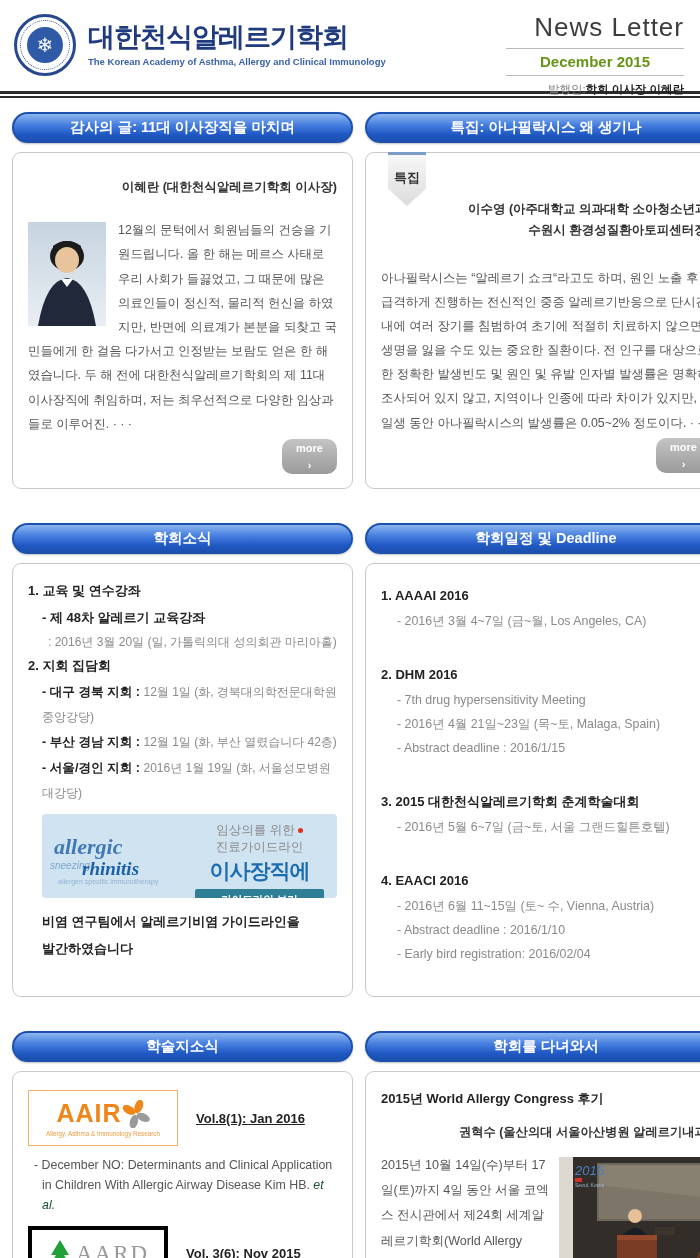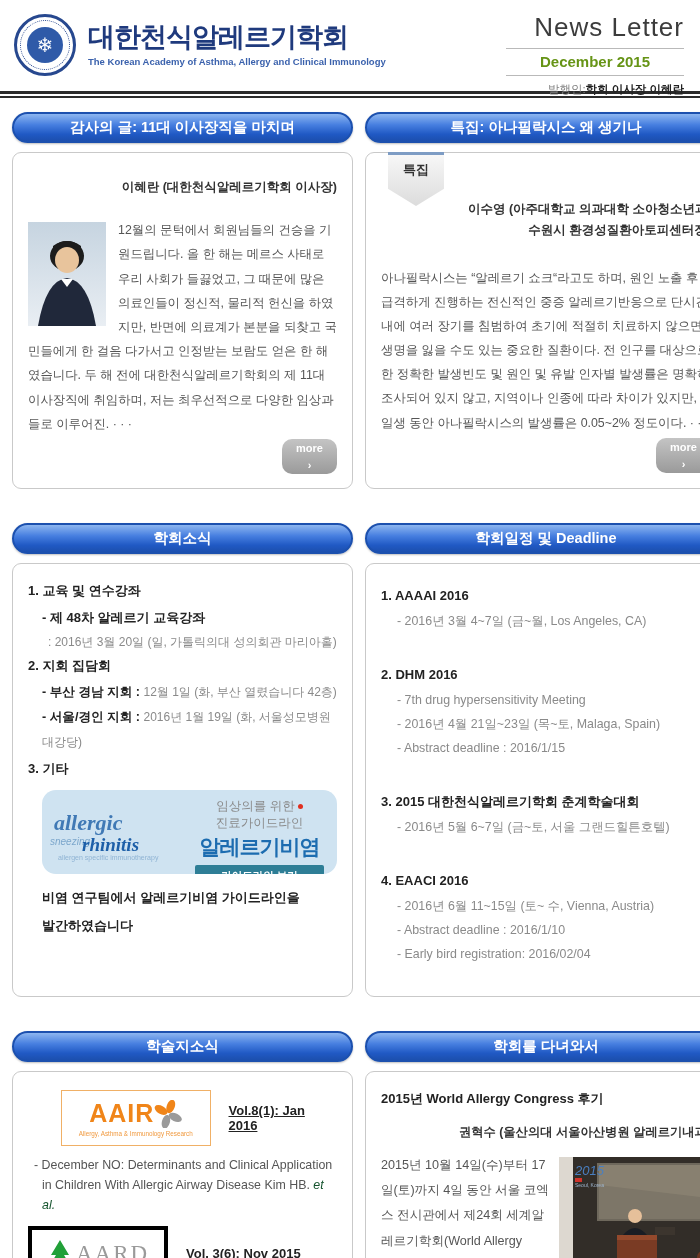--- a/index.html
+++ b/index.html
@@ -39,36 +39,36 @@
   .body-text { font-size:12.4px; color:#555; line-height:1.95; }
   .more-btn { display:inline-flex; align-items:center; gap:5px; background:linear-gradient(180deg,#c4c4c4,#9a9a9a);
               color:#fff; font-size:11px; font-weight:bold; border:none; border-radius:10px; padding:3px 14px; cursor:pointer;flex-direction:column; }
   .more-wrap { text-align:right; margin-top:2px; }
 
   
   .thanks-flow { margin-top:20px; }
   .portrait { float:left; width:78px; height:104px; margin:4px 12px 4px 0; }
 
   
-  .ribbon { position:absolute; top:-1px; left:22px; width:56px; height:54px;
+  .ribbon { position:absolute; top:-1px; left:22px; width:38px; height:54px;
             background:linear-gradient(180deg,#f7f7f7,#dcdcdc);
             clip-path:polygon(0 0,100% 0,100% 68%,50% 100%,0 68%);
             border-top:3px solid #7d9cc4; box-shadow:1px 1px 2px rgba(0,0,0,.2);
-            text-align:center; font-weight:bold; font-size:13px; color:#333; padding-top:6px; }
+            text-align:center; font-weight:bold; font-size:13px; color:#333; padding-top:14px; }
   .feature-author { margin-top:32px; }
   .feature-body { margin-top:24px; }
 
   
   .news-title { font-size:13px; font-weight:bold; color:#222; line-height:2.05; }
   .news-sub { font-size:13px; font-weight:bold; color:#222; margin-left:14px; line-height:2.0; }
   .news-detail { font-size:12px; color:#8a8a8a; margin-left:20px; line-height:1.9; }
   .branch { margin-left:14px; line-height:2.0; font-size:12.6px; }
   .branch .blabel { font-weight:bold; color:#222; }
   .branch .bvalue { color:#8a8a8a; font-size:12px; }
-  .banner { margin:8px 0 10px 14px; width:295px; height:84px; border-radius:14px; background:#cfe3f1; display:flex; overflow:hidden; }
+  .banner { margin:8px 0 10px 14px; width:295px; height:84px; border-radius:4px; background:#cfe3f1; display:flex; overflow:hidden; }
   .cloud { position:relative; width:140px; height:100%; }
   .cw1 { position:absolute; left:12px; top:20px; font-family:"Liberation Serif",serif; font-style:italic; font-weight:bold; font-size:22px; color:#4079b5; }
   .cw2 { position:absolute; left:40px; top:44px; font-family:"Liberation Serif",serif; font-style:italic; font-weight:bold; font-size:19px; color:#1d5fa8; }
   .cw3 { position:absolute; left:8px; top:46px; font-size:10px; font-style:italic; color:#7ca7cc; }
   .cw4 { position:absolute; left:16px; top:64px; font-size:7px; color:#90b4d4; white-space:nowrap; }
   .banner-right { flex:1; text-align:center; padding-top:8px; }
   .bn-l1 { font-size:12.5px; color:#8a8a8a; }
   .red-dot { display:inline-block; width:5px; height:5px; border-radius:50%; background:#e03020; vertical-align:middle; margin-left:3px; }
   .bn-l2 { font-size:12.5px; color:#8a8a8a; }
   .bn-l3 { font-size:21px; font-weight:bold; color:#1c6cb0; letter-spacing:-1px; margin-top:1px; }
@@ -77,21 +77,21 @@
 
   
   .sch-group { margin-bottom:16px; }
   .sch-title { font-size:13px; font-weight:bold; color:#222; line-height:1.9; }
   .sch-detail { font-size:12.4px; color:#8a8a8a; margin-left:16px; line-height:1.95; }
   .sch-gap { height:14px; }
 
   
   .logo-row { display:flex; align-items:center; gap:18px; margin:4px 0 10px; }
   .jlogo { background:#fff; display:flex; flex-direction:column; justify-content:center; align-items:center; }
-  .aair-box { width:150px; height:56px; border:1px solid #f0b066;margin-left:33px; }
+  .aair-box { width:150px; height:56px; border:1px solid #f0b066; }
   .aair-line { display:flex; align-items:center; }
   .aair-txt { color:#f08519; font-weight:bold; font-size:25px; letter-spacing:1px; }
   .aair-cap { color:#f09a40; font-size:6.3px; margin-top:2px; }
   .aard-box { width:140px; height:56px; border:4px solid #000000; flex-direction:row; gap:4px; }
   .aard-txt { color:#9a9a9a; font-family:"Liberation Serif",serif; font-size:23px; letter-spacing:2px; }
   .aard-cap { color:#21a038; font-size:6.5px; font-weight:bold; position:absolute; }
   .aard-inner { display:flex; flex-direction:column; align-items:center; justify-content:center; position:relative; width:100%; height:100%; }
   .vol { font-size:13px; font-weight:bold; color:#222; text-decoration:underline; }
   .article { font-size:12.4px; color:#555; line-height:1.6; margin:2px 0 10px 6px; text-indent:-8px; padding-left:8px; }
   .article i { color:#14532d;margin-top:16px; }
@@ -184,37 +184,39 @@
     </section>
 
     <section class="sec row2">
       <div class="pill">학회소식</div>
       <div class="box">
         <div class="news-title">1. 교육 및 연수강좌</div>
         <div class="news-sub">- 제 48차 알레르기 교육강좌</div>
         <div class="news-detail">: 2016년 3월 20일 (일, 가톨릭의대 성의회관 마리아홀)</div>
         <div class="news-title">2. 지회 집담회</div>
         <div class="branch">
+          <span class="blabel">- 대구 경북 지회 : </span><span class="bvalue">12월 1일 (화, 경북대의학전문대학원중앙강당)</span>
+        </div>
+        <div class="branch">
           <span class="blabel">- 부산 경남 지회 : </span><span class="bvalue">12월 1일 (화, 부산 열렸습니다 42층)</span>
         </div>
         <div class="branch">
           <span class="blabel">- 서울/경인 지회 : </span><span class="bvalue">2016년 1월 19일 (화, 서울성모병원 대강당)</span>
         </div>
-        <div class="news-title">3. 기타</div>
         <div class="banner">
           <div class="cloud">
             <span class="cw1">allergic</span>
             <span class="cw3">sneezing</span>
             <span class="cw2">rhinitis</span>
             <span class="cw4">allergen specific immunotherapy</span>
           </div>
           <div class="banner-right">
             <div class="bn-l1"><span>임상의를 위한</span><span class="red-dot"></span></div>
             <div class="bn-l2">진료가이드라인</div>
-            <div class="bn-l3">알레르기비염</div>
+            <div class="bn-l3">이사장직에</div>
             <button class="bn-btn">가이드라인 보기</button>
           </div>
         </div>
         <div class="note">비염 연구팀에서 알레르기비염 가이드라인을</div>
         <div class="note">발간하였습니다</div>
       </div>
     </section>
 
     <section class="sec row2">
       <div class="pill">학회일정 및 Deadline</div>

